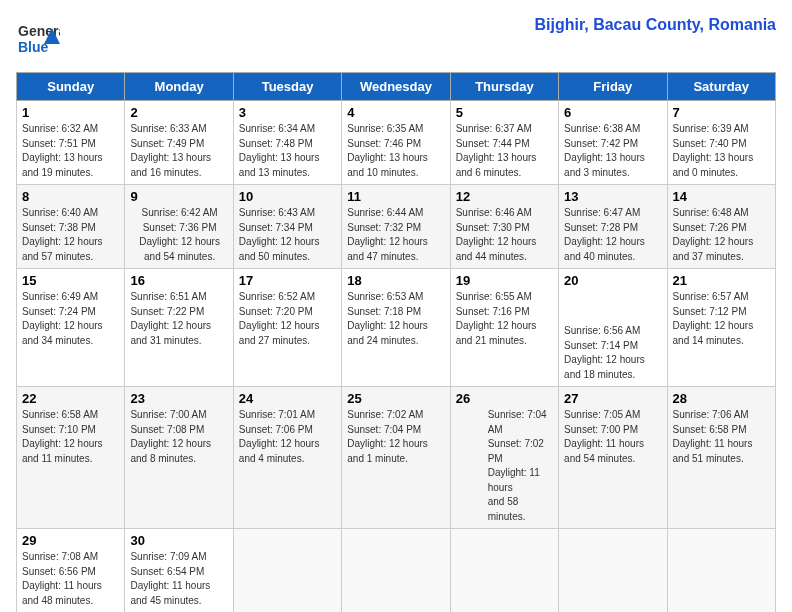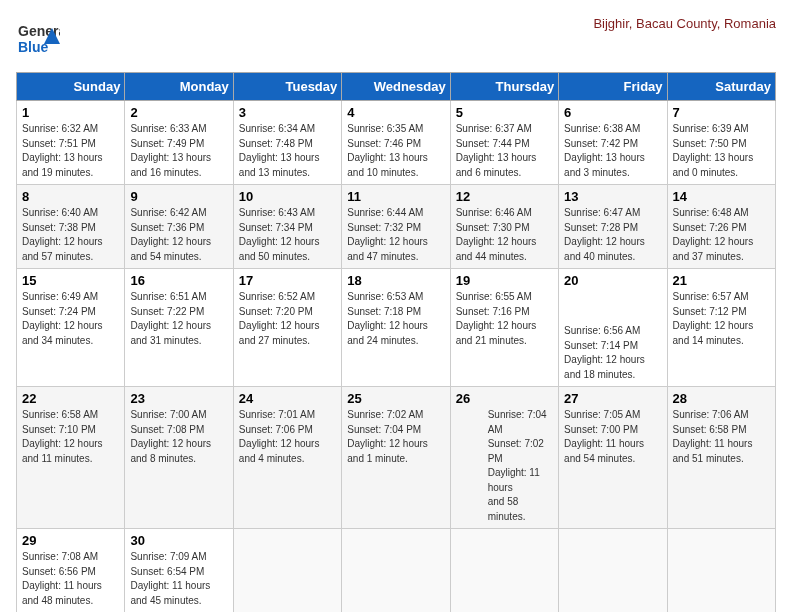--- a/index.html
+++ b/index.html
@@ -23,35 +23,36 @@
     }
     .title-block {
       text-align: right;
     }
     .calendar-title {
       font-size: 36px;
       font-weight: bold;
       color: #222;
     }
     .calendar-subtitle {
-      font-size: 13px;
-      color: #7f1d1d;
+      font-size: 16px;
+      color: #1d4ed8;
+      font-weight: bold;
     }
     table {
       width: 100%;
       border-collapse: collapse;
       font-size: 11px;
     }
     thead tr th {
       background-color: #1565c0;
       color: #fff;
       padding: 6px 4px;
       font-size: 13px;
       font-weight: bold;
-      text-align: right;
+      text-align: center;
       border: 1px solid #aaa;
     }
     tbody tr td {
       vertical-align: top;
       border: 1px solid #ccc;
       padding: 4px 4px 4px 5px;
       min-height: 80px;
       width: calc(100%/7);
       background: #fff;
     }
@@ -143,36 +144,36 @@
         <td>
           <span class="day-num">6</span>
           <div class="day-info" style="white-space: pre-line;">Sunrise: 6:38 AM
 Sunset: 7:42 PM
 Daylight: 13 hours
 and 3 minutes.</div>
         </td>
         <td>
           <span class="day-num">7</span>
           <div class="day-info" style="white-space: pre-line;">Sunrise: 6:39 AM
-Sunset: 7:50 PM
+Sunset: 7:40 PM
 Daylight: 13 hours
 and 0 minutes.</div>
         </td>
       </tr>
       <tr>
         <td>
           <span class="day-num">8</span>
           <div class="day-info" style="white-space: pre-line;">Sunrise: 6:40 AM
 Sunset: 7:38 PM
 Daylight: 12 hours
 and 57 minutes.</div>
         </td>
         <td>
           <span class="day-num">9</span>
-          <div class="day-info" style="white-space: pre-line;">Sunrise: 6:42 AM
+          <div class="day-info" style="white-space: pre-line; text-align: center;">Sunrise: 6:42 AM
 Sunset: 7:36 PM
 Daylight: 12 hours
 and 54 minutes.</div>
         </td>
         <td>
           <span class="day-num">10</span>
           <div class="day-info" style="white-space: pre-line;">Sunrise: 6:43 AM
 Sunset: 7:34 PM
 Daylight: 12 hours
 and 50 minutes.</div>

